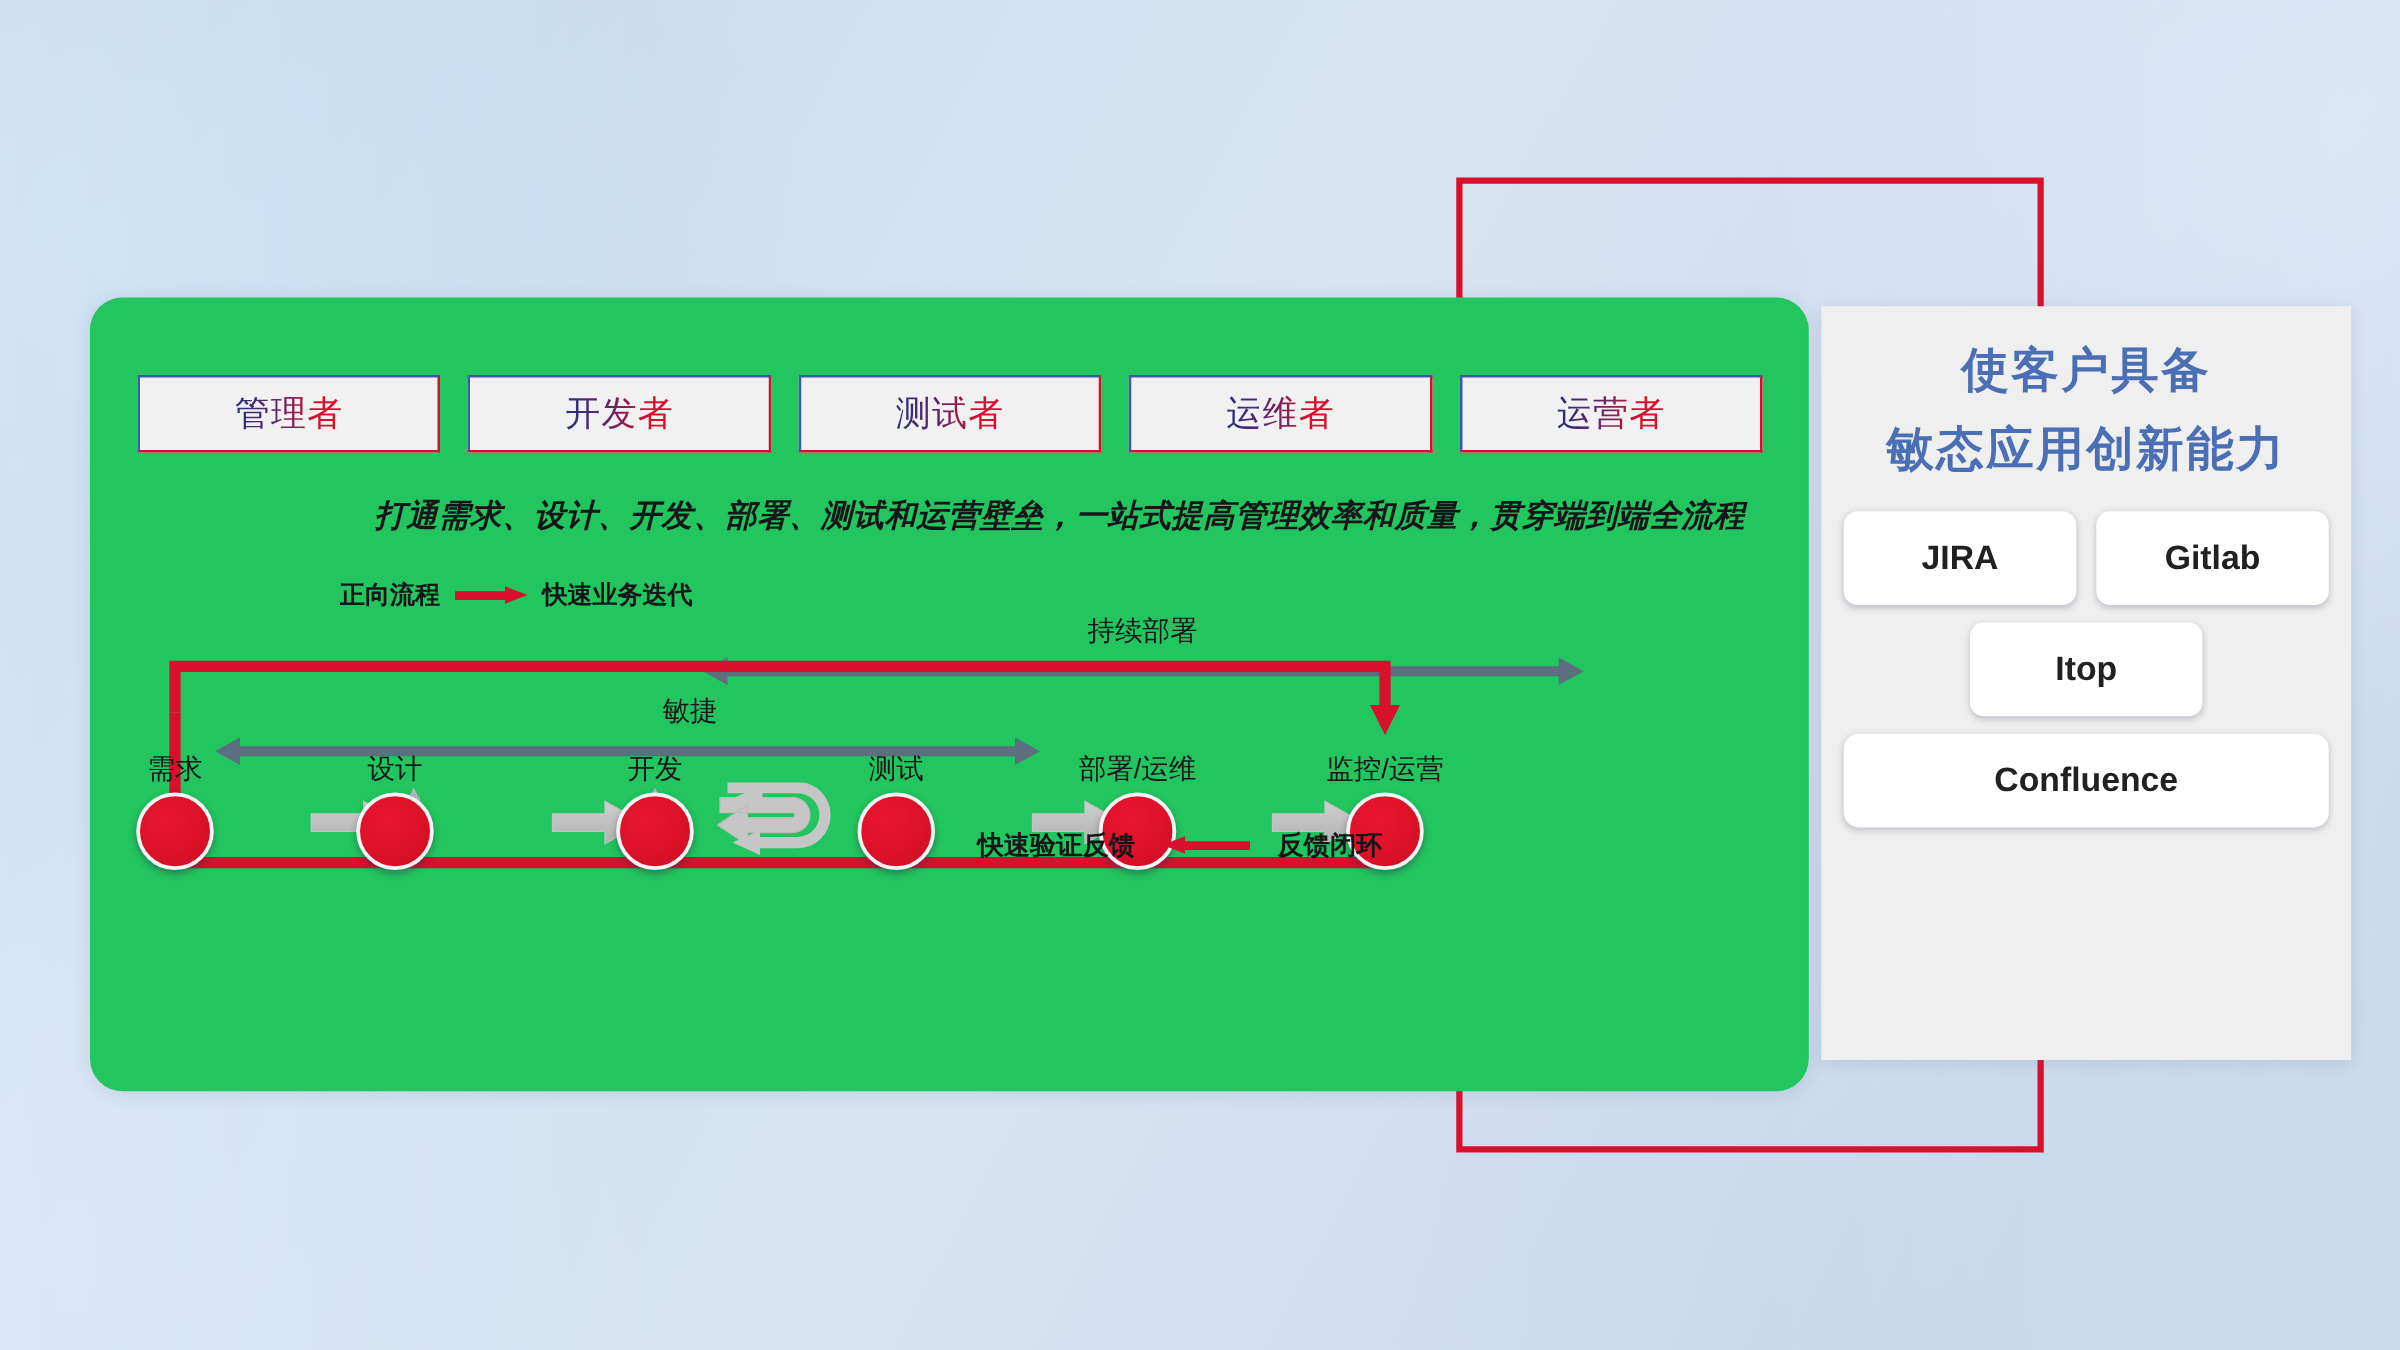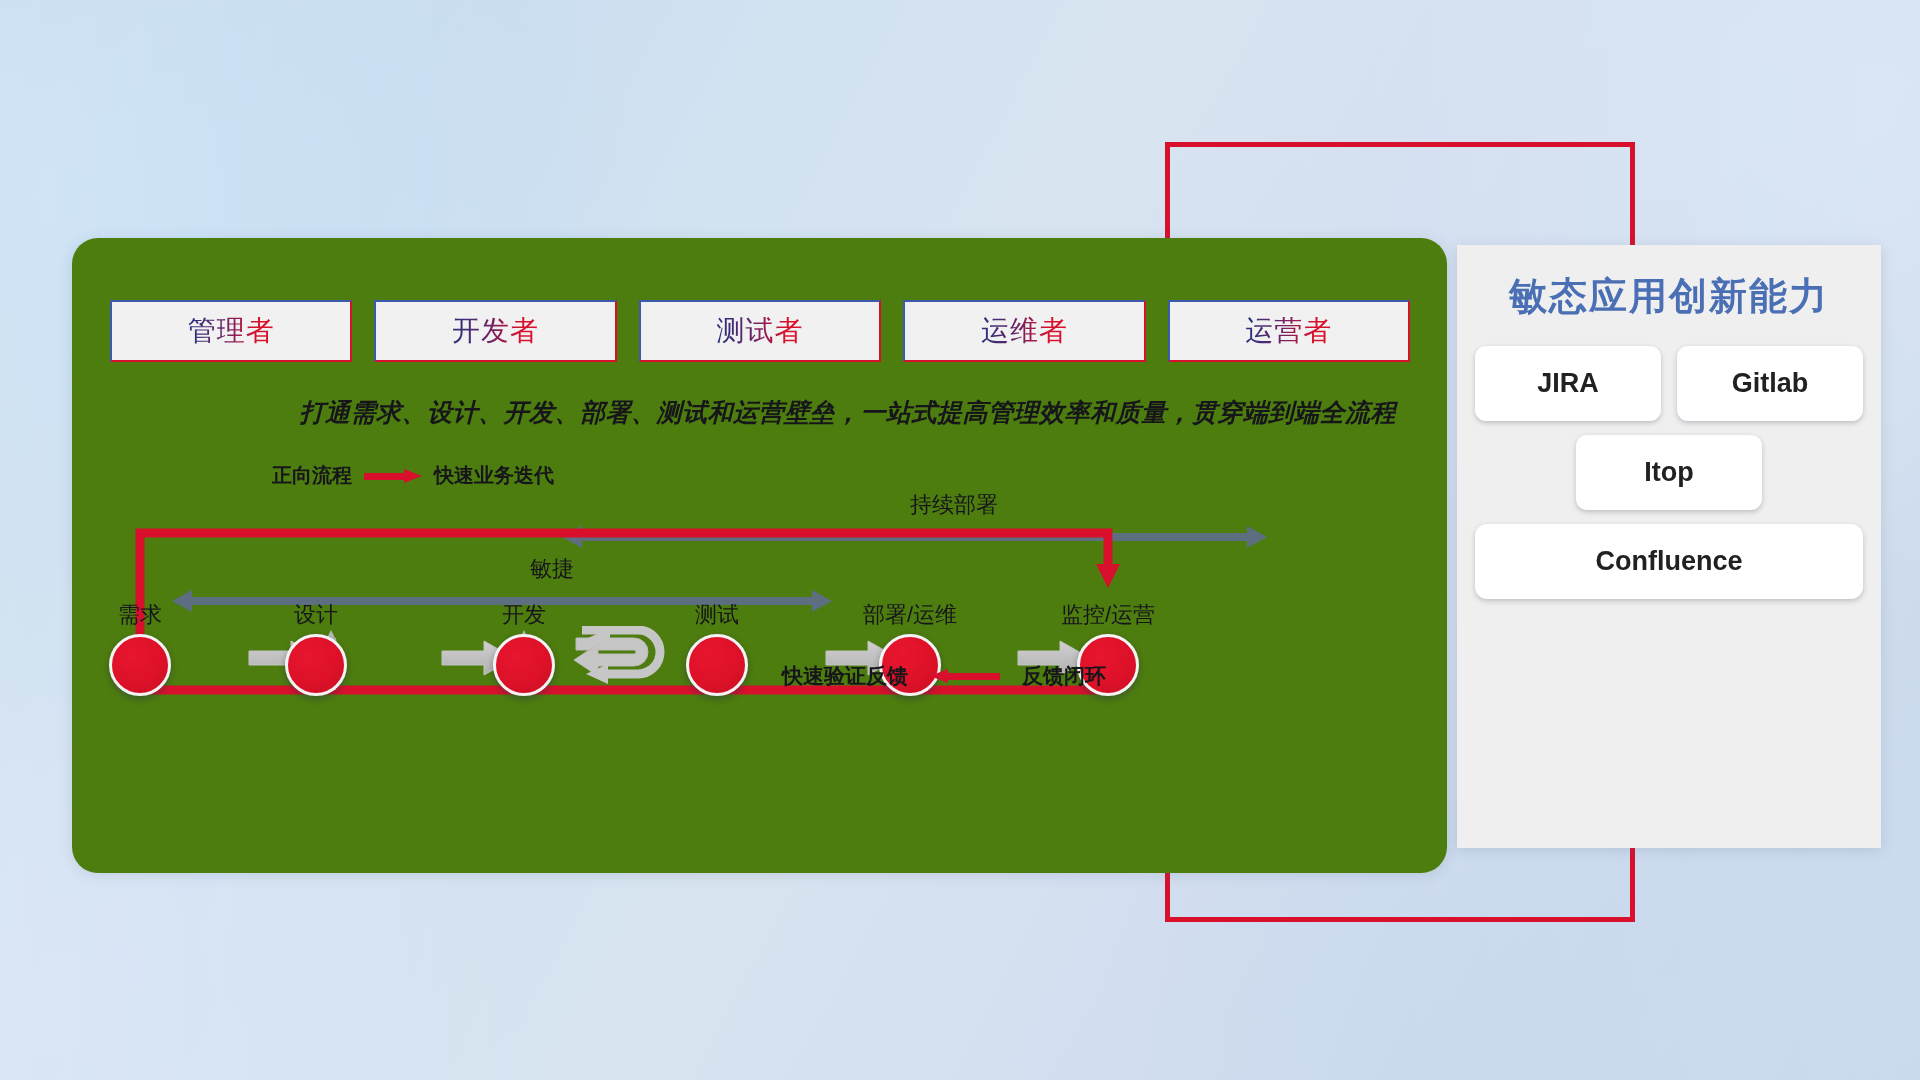--- a/index.html
+++ b/index.html
@@ -29,21 +29,21 @@
       rgba(255,255,255,0.0) 72%, rgba(255,255,255,0.14) 100%); }
 
   
   #red-bracket { position: absolute; left: 1165px; top: 142px;
      width: 470px; height: 780px; border: 5px solid #d8102c;
      border-left: 5px solid #d8102c; background: transparent; z-index: 1; }
 
   
   #main-card {
     position: absolute; left: 72px; top: 238px; width: 1375px; height: 635px;
-    background: #4d7c0f; border-radius: 26px; z-index: 3;
+    background: #22c55e; border-radius: 26px; z-index: 3;
     box-shadow: 0 2px 14px rgba(90,110,140,0.18);
   }
 
   
   #roles { position: absolute; left: 38px; top: 62px;
            width: 1300px; display: flex; gap: 22px; }
   .role-box {
     flex: 1 1 0; height: 62px; background: #f1f1f1;
     border-top: 2px solid #3c5bab; border-left: 2px solid #3c5bab;
     border-right: 2px solid #d8102c; border-bottom: 2px solid #d8102c;
@@ -176,21 +176,21 @@
   </div>
 
   <div id="desc">打通需求、设计、开发、部署、测试和运营壁垒，一站式提高管理效率和质量，贯穿端到端全流程</div>
 
   <div id="fwd-note">
     <span class="txt">正向流程</span>
     <span class="red-arrow-r"></span>
     <span class="txt">快速业务迭代</span>
   </div>
 
-  <div class="span-label" style="left:772px; top:252px; width:220px;">持续部署</div>
+  <div class="span-label" style="left:732px; top:252px; width:220px;">持续部署</div>
   <div class="dbl-arrow" style="left:490px; top:288px; width:705px;">
     <span class="hl"></span>
       <span class="bar"></span>
       <span class="hr"></span>
   </div>
 
   <div class="span-label" style="left:390px; top:316px; width:180px;">敏捷</div>
   <div class="dbl-arrow" style="left:100px; top:352px; width:660px;">
     <span class="hl"></span>
       <span class="bar"></span>
@@ -290,20 +290,21 @@
   <div id="fb-note">
     <span class="txt">快速验证反馈</span>
     <span class="red-arrow-l"></span>
     <span class="txt">反馈闭环</span>
   </div>
 
 </div>
 
 <div id="right-panel">
   <div id="rp-title">
+    <div class="ln ln1">使客户具备</div>
     <div class="ln ln2">敏态应用创新能力</div>
   </div>
   <div id="rp-tools">
     <div class="tool-chip half">JIRA</div>
     <div class="tool-chip half">Gitlab</div>
     <div class="tool-chip half">Itop</div>
     <div class="tool-chip full">Confluence</div>
   </div>
 </div>
 

